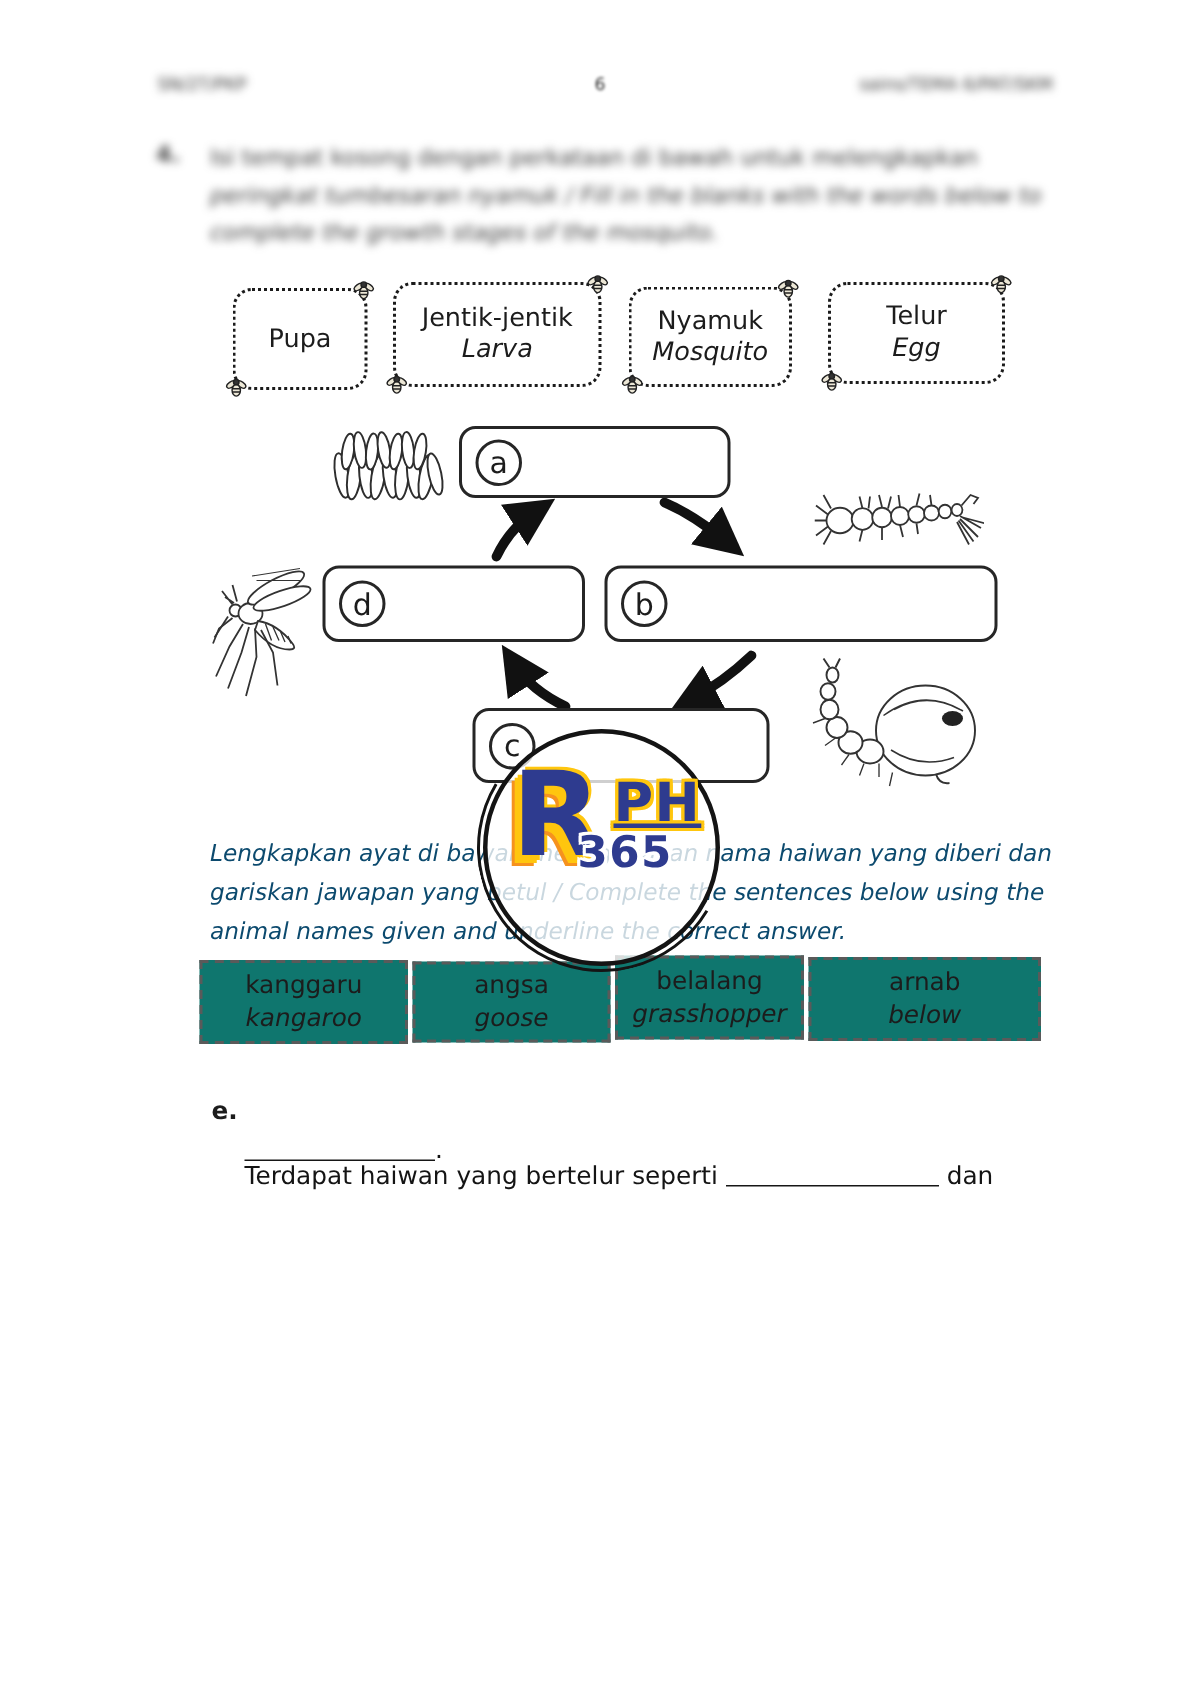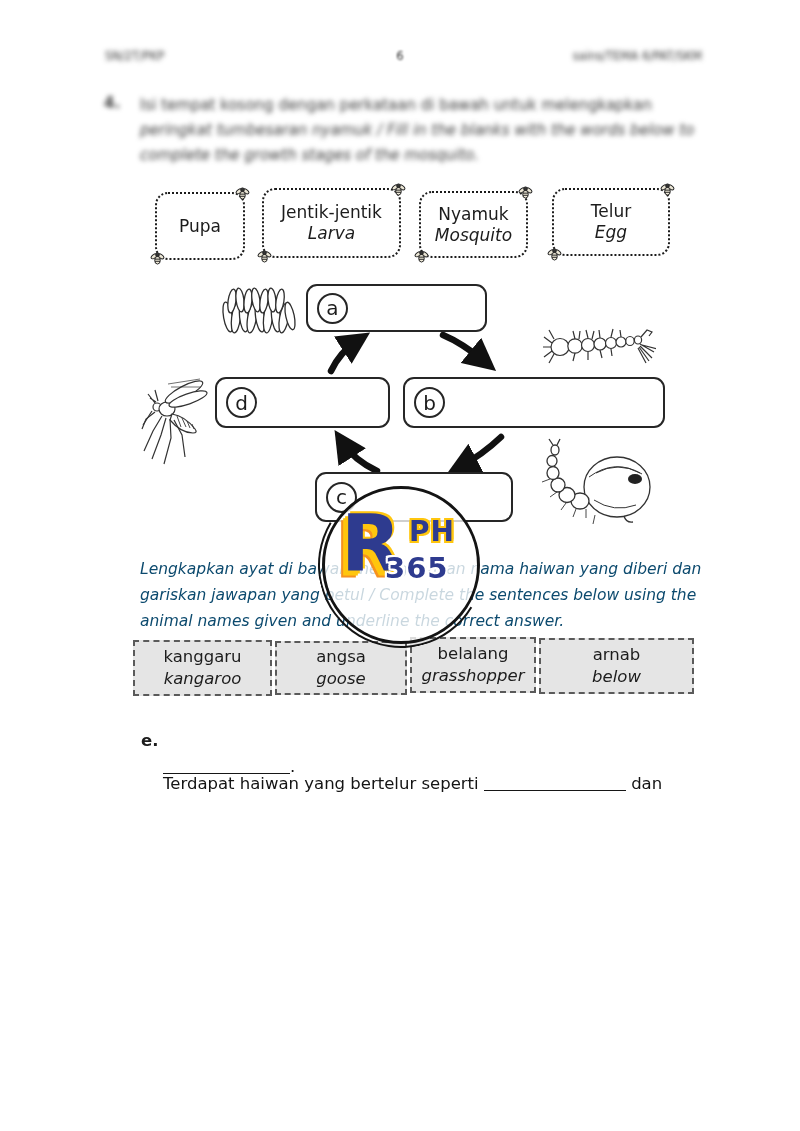--- a/index.html
+++ b/index.html
@@ -75,33 +75,34 @@
     content:""; position:absolute; inset:-7px; border-radius:50%;
     border:2.2px solid transparent; border-left-color:#141414; border-bottom-color:#141414;
     transform:rotate(-14deg);
   }
   #logo-r {
     position:absolute; left:16px; top:16px; font-size:78px; font-weight:bold; color:#2e3b8f;
     text-shadow:-3px 3px 0 #ffc60e, -5px 5px 0 #ffc60e, -7px 7px 0 #f6921e, 2px -2px 0 #ffc60e;
     line-height:1;
   }
   #logo-ph {
-    position:absolute; left:84px; top:26px; font-size:28px; font-weight:bold; color:#2e3b8f; letter-spacing:1px;
+    position:absolute; left:84px; top:26px; font-size:36px; font-weight:bold; color:#2e3b8f; letter-spacing:1px;
     text-shadow:-2px -2px 0 #ffc60e, 2px -2px 0 #ffc60e, -2px 2px 0 #ffc60e, 2px 2px 0 #ffc60e,
                  0 -2px 0 #ffc60e, 0 2px 0 #ffc60e, -2px 0 0 #ffc60e, 2px 0 0 #ffc60e;
+    text-decoration:underline;
   }
   #logo-365 {
     position:absolute; left:60px; top:62px; font-size:29px; font-weight:bold; color:#2e3b8f; letter-spacing:1px;
     text-shadow:-2px -2px 0 #fff, 2px -2px 0 #fff, -2px 2px 0 #fff, 2px 2px 0 #fff,
                  0 -2px 0 #fff, 0 2px 0 #fff, -2px 0 0 #fff, 2px 0 0 #fff;
   }
 
   
   .animal-box {
-    border:2.4px dashed #5a5a5a; background:#e5e5e5; z-index:1;
+    border:2.4px dashed #5a5a5a; background:#0f766e; z-index:1;
     display:flex; flex-direction:column; align-items:center; justify-content:center;
     font-size:16.5px; line-height:22px; text-align:center;
   }
   .animal-box .eng { font-style:italic;text-align:right; }
   #animal-1 { left:133px; top:640px; width:139px; height:56px; }
   #animal-2 { left:275px; top:641px; width:132px; height:54px; }
   #animal-3 { left:410px; top:637px; width:126px; height:56px; }
   #animal-4 { left:539px; top:638px; width:155px; height:56px; }
 
   

